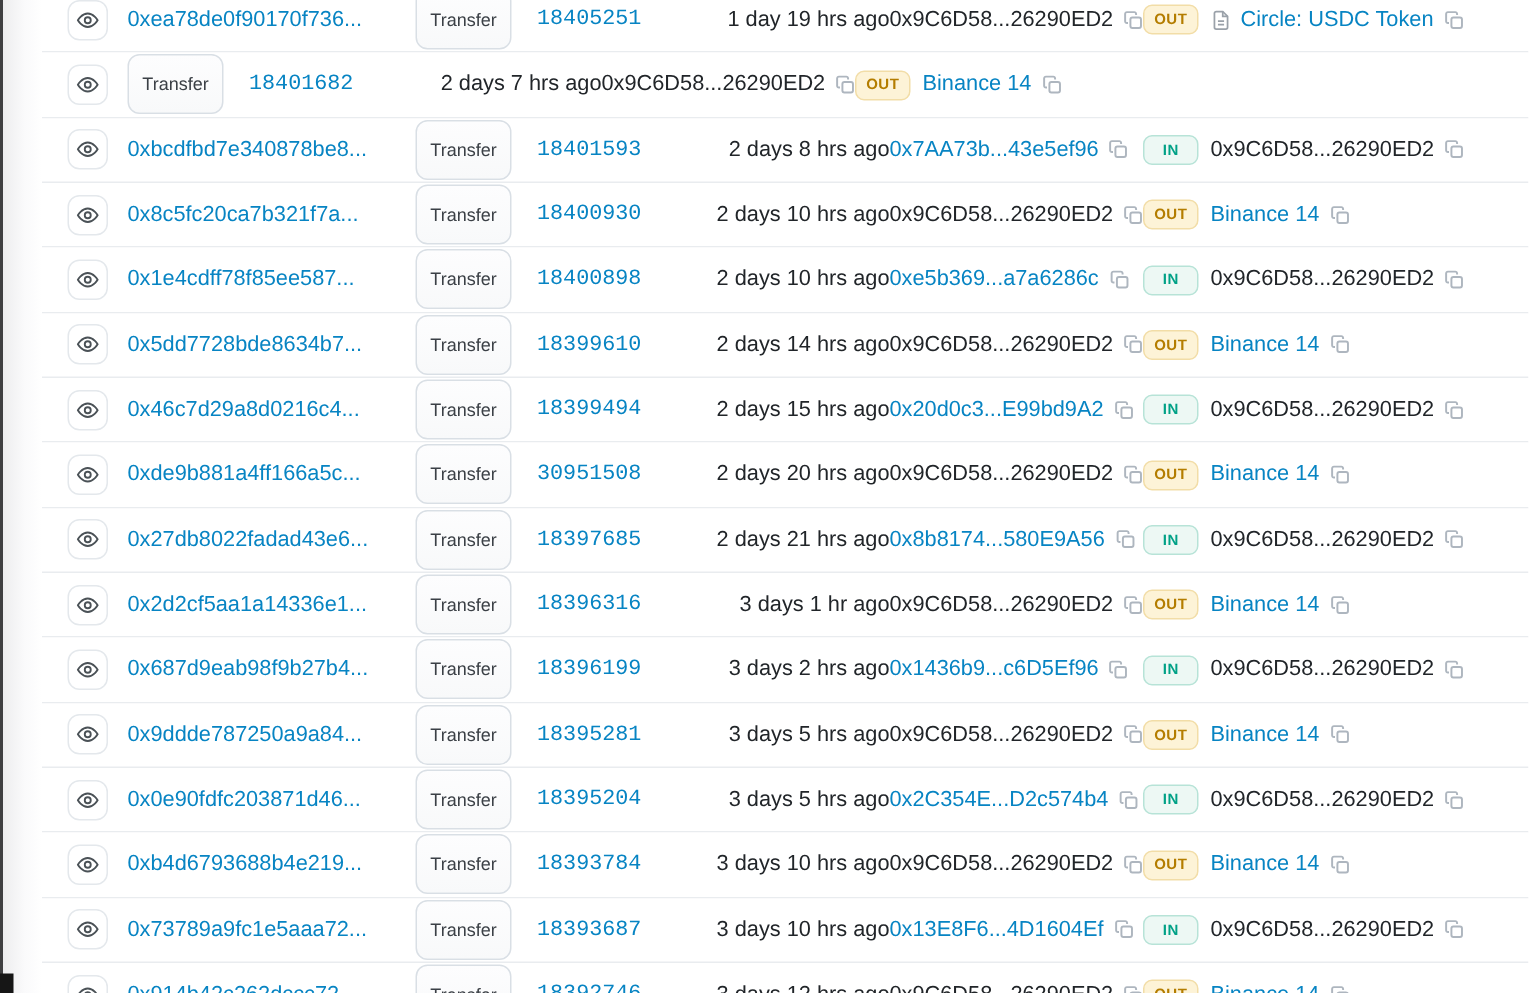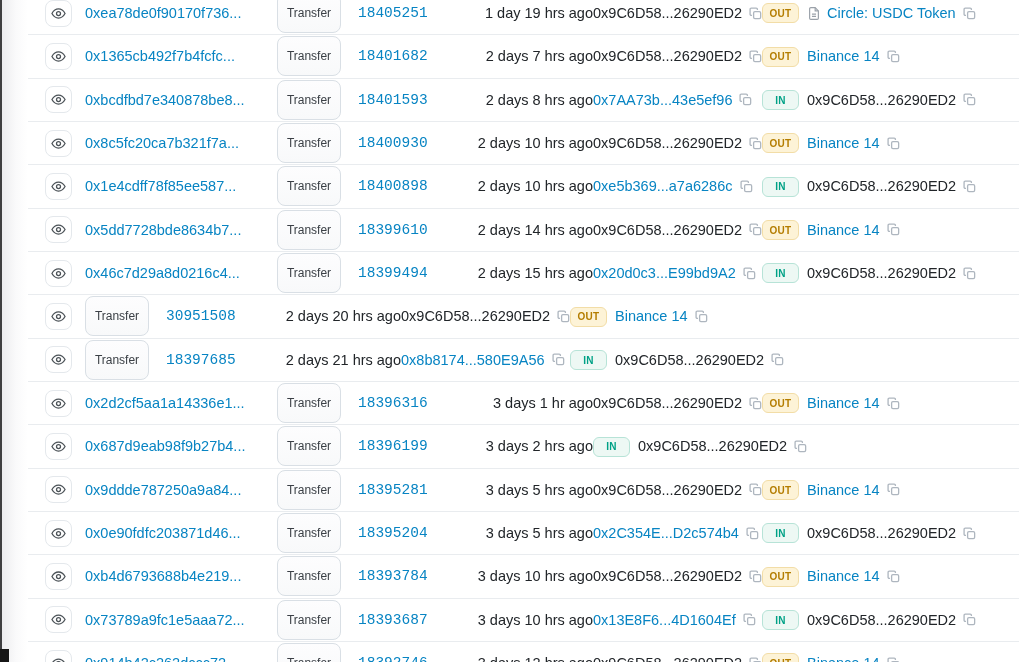--- a/index.html
+++ b/index.html
@@ -98,21 +98,20 @@
     <div class="col-eye">
       <button class="eye-btn">
         <span style="display:inline-flex">
           <svg width="15" height="15" viewBox="0 0 24 24" fill="none" stroke="currentColor" stroke-width="2">
             <path d="M1.5 12S5.5 4.8 12 4.8 22.5 12 22.5 12 18.5 19.2 12 19.2 1.5 12 1.5 12z"></path>
             <circle cx="12" cy="12" r="3.2"></circle>
           </svg>
         </span>
       </button>
     </div>
-    <a class="col-hash link">0x1365cb492f7b4fcfc...</a>
     <div class="col-method">
       <button class="method-btn">Transfer</button>
     </div>
     <a class="col-block link">18401682</a>
     <div class="col-age">2 days 7 hrs ago</div>
     <div class="col-from">
       <span class="plain">0x9C6D58...26290ED2</span>
       <button class="copy-btn">
         <svg width="13" height="13" viewBox="0 0 24 24" fill="none" stroke="currentColor" stroke-width="2.4">
           <rect x="8.5" y="8.5" width="13" height="13" rx="2.5"></rect>
@@ -344,20 +343,21 @@
     <div class="col-eye">
       <button class="eye-btn">
         <span style="display:inline-flex">
           <svg width="15" height="15" viewBox="0 0 24 24" fill="none" stroke="currentColor" stroke-width="2">
             <path d="M1.5 12S5.5 4.8 12 4.8 22.5 12 22.5 12 18.5 19.2 12 19.2 1.5 12 1.5 12z"></path>
             <circle cx="12" cy="12" r="3.2"></circle>
           </svg>
         </span>
       </button>
     </div>
+    <a class="col-hash link">0xde9b881a4ff166a5c...</a>
     <div class="col-method">
       <button class="method-btn">Transfer</button>
     </div>
     <a class="col-block link">30951508</a>
     <div class="col-age">2 days 20 hrs ago</div>
     <div class="col-from">
       <span class="plain">0x9C6D58...26290ED2</span>
       <button class="copy-btn">
         <svg width="13" height="13" viewBox="0 0 24 24" fill="none" stroke="currentColor" stroke-width="2.4">
           <rect x="8.5" y="8.5" width="13" height="13" rx="2.5"></rect>
@@ -384,20 +384,21 @@
     <div class="col-eye">
       <button class="eye-btn">
         <span style="display:inline-flex">
           <svg width="15" height="15" viewBox="0 0 24 24" fill="none" stroke="currentColor" stroke-width="2">
             <path d="M1.5 12S5.5 4.8 12 4.8 22.5 12 22.5 12 18.5 19.2 12 19.2 1.5 12 1.5 12z"></path>
             <circle cx="12" cy="12" r="3.2"></circle>
           </svg>
         </span>
       </button>
     </div>
+    <a class="col-hash link">0x27db8022fadad43e6...</a>
     <div class="col-method">
       <button class="method-btn">Transfer</button>
     </div>
     <a class="col-block link">18397685</a>
     <div class="col-age">2 days 21 hrs ago</div>
     <div class="col-from">
       <span class="link">0x8b8174...580E9A56</span>
       <button class="copy-btn">
         <svg width="13" height="13" viewBox="0 0 24 24" fill="none" stroke="currentColor" stroke-width="2.4">
           <rect x="8.5" y="8.5" width="13" height="13" rx="2.5"></rect>
@@ -471,20 +472,29 @@
           </svg>
         </span>
       </button>
     </div>
     <a class="col-hash link">0x687d9eab98f9b27b4...</a>
     <div class="col-method">
       <button class="method-btn">Transfer</button>
     </div>
     <a class="col-block link">18396199</a>
     <div class="col-age">3 days 2 hrs ago</div>
+    <div class="col-from">
+      <span class="link">0x1436b9...c6D5Ef96</span>
+      <button class="copy-btn">
+        <svg width="13" height="13" viewBox="0 0 24 24" fill="none" stroke="currentColor" stroke-width="2.4">
+          <rect x="8.5" y="8.5" width="13" height="13" rx="2.5"></rect>
+          <path d="M5.5 15.5H4.2A2.2 2.2 0 0 1 2 13.3V4.2A2.2 2.2 0 0 1 4.2 2h9.1a2.2 2.2 0 0 1 2.2 2.2v1.3"></path>
+        </svg>
+      </button>
+    </div>
     <div class="col-dir">
       <span class="badge in">IN</span>
     </div>
     <div class="col-to">
 
       <span class="plain">0x9C6D58...26290ED2</span>
       <button class="copy-btn">
         <svg width="13" height="13" viewBox="0 0 24 24" fill="none" stroke="currentColor" stroke-width="2.4">
           <rect x="8.5" y="8.5" width="13" height="13" rx="2.5"></rect>
           <path d="M5.5 15.5H4.2A2.2 2.2 0 0 1 2 13.3V4.2A2.2 2.2 0 0 1 4.2 2h9.1a2.2 2.2 0 0 1 2.2 2.2v1.3"></path>

